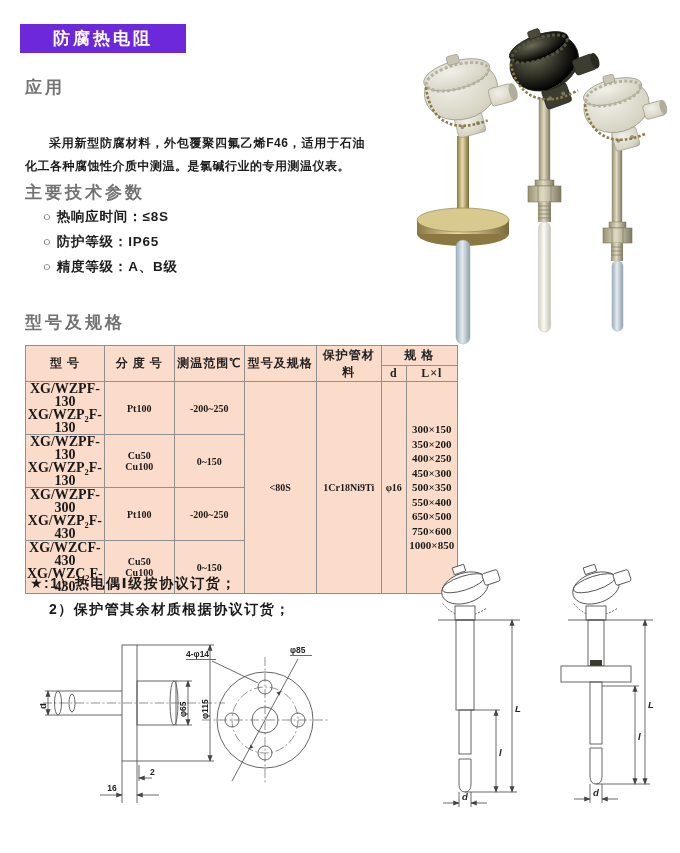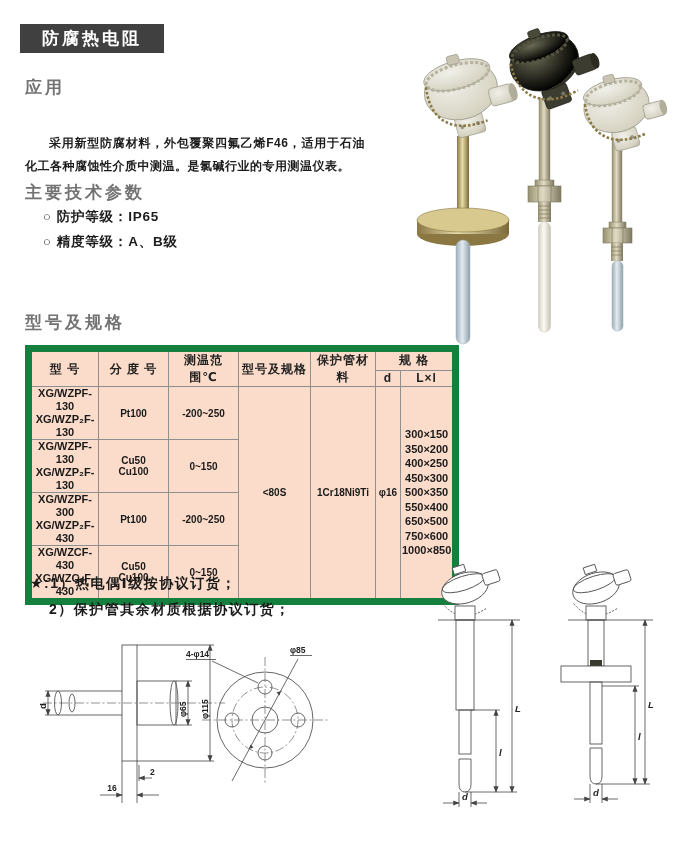--- a/index.html
+++ b/index.html
@@ -5,21 +5,21 @@
   html,body{margin:0;padding:0;}
   body{
     width:680px;height:853px;position:relative;background:#ffffff;
     font-family:"Liberation Sans","DejaVu Sans",sans-serif;color:#1a1a1a;
     overflow:hidden;
   }
   .abs{position:absolute;}
 
   
   .banner{
-    left:20px;top:24px;width:144px;height:29px;background:#404040;
+    left:20px;top:24px;width:166px;height:29px;background:#6d28d9;
     color:#ffffff;font-size:17px;font-weight:bold;letter-spacing:3px;
     display:flex;align-items:center;justify-content:center;
   }
   
   .sec-heading{
     color:#737373;font-size:17px;font-weight:bold;letter-spacing:3px;line-height:20px;
   }
   .h-app{left:25px;top:78px;}
   .h-param{left:25px;top:183px;}
   .h-model{left:25px;top:313px;}
@@ -33,25 +33,25 @@
   .param-list li{
     height:25px;line-height:25px;font-size:13.5px;font-weight:600;letter-spacing:0.8px;color:#1c1c1c;
   }
   .param-list .bullet{margin-right:5px;font-size:13px;font-weight:400;}
 
   
   .spec-table{left:25px;top:345px;border-collapse:collapse;background:#fbdcca;table-layout:fixed;}
   .spec-table th,.spec-table td{
     border:1px solid #8f8f8f;text-align:center;vertical-align:middle;padding:0 1px;
   }
-  .spec-table{border:7px solid #15803d;}
+  .spec-table{border:1px solid #15803d;font-family:Liberation Serif, serif;}
   .spec-table th{font-size:12px;font-weight:bold;letter-spacing:1px;color:#222;}
   .hdr-row1{height:20px;} .hdr-row2{height:16px;}
   .body-row{height:40px;}
-  .cell-model{font-size:11px;font-weight:bold;line-height:13px;letter-spacing:0;}
+  .cell-model{font-size:14px;font-weight:bold;line-height:13px;letter-spacing:0;}
   .cell-std{font-size:10px;font-weight:bold;}
   .cell-sizes{font-size:11px;font-weight:bold;line-height:14.5px;}
   .pre{white-space:pre-line;}
 
   
   .note1{left:30px;top:575px;font-size:14px;font-weight:600;letter-spacing:1.5px;}
   .note2{left:49px;top:601px;font-size:14px;font-weight:600;letter-spacing:1.5px;}
 
   
   .ln{stroke:#555;stroke-width:0.9;fill:none;}
@@ -69,20 +69,21 @@
 
 <div class="abs banner">
   <span>防腐热电阻</span>
 </div>
 
 <div class="abs sec-heading h-app">应用</div>
 <div class="abs para">采用新型防腐材料，外包覆聚四氟乙烯F46，适用于石油化工各种腐蚀性介质中测温。是氯碱行业的专用测温仪表。</div>
 
 <div class="abs sec-heading h-param">主要技术参数</div>
 <ul class="abs param-list">
+  <li><span class="bullet">○</span><span>热响应时间：≤8S</span></li>
   <li><span class="bullet">○</span><span>防护等级：IP65</span></li>
   <li><span class="bullet">○</span><span>精度等级：A、B级</span></li>
 </ul>
 
 <div class="abs sec-heading h-model">型号及规格</div>
 
 <table class="abs spec-table">
   <colgroup>
     <col style="width:70px">
       <col style="width:70px">

